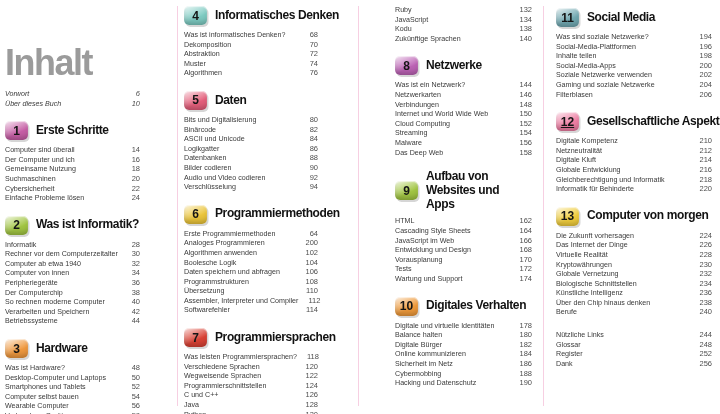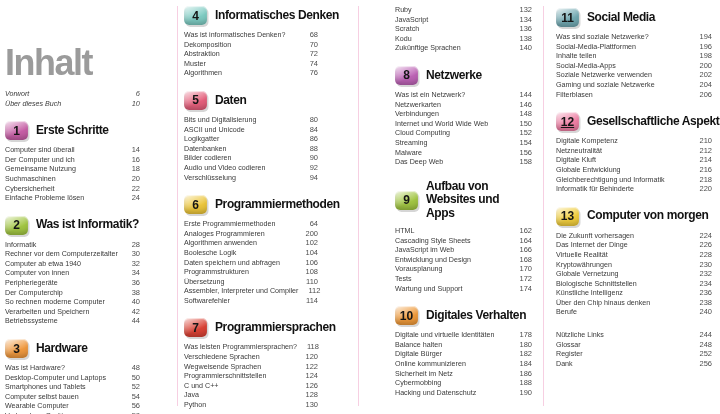--- a/index.html
+++ b/index.html
@@ -217,20 +217,24 @@
     <div class="block">
       <div class="chapter-header">
         <div class="badge" style="background: linear-gradient(155deg, rgba(255, 255, 255, 0.85), rgba(255, 255, 255, 0) 62%), rgb(229, 96, 124);">5</div>
         <div class="chapter-title">Daten</div>
       </div>
       <div class="row">
         <span class="lbl">Bits und Digitalisierung</span>
         <span class="pg">80</span>
       </div>
       <div class="row">
+        <span class="lbl">Binärcode</span>
+        <span class="pg">82</span>
+      </div>
+      <div class="row">
         <span class="lbl">ASCII und Unicode</span>
         <span class="pg">84</span>
       </div>
       <div class="row">
         <span class="lbl">Logikgatter</span>
         <span class="pg">86</span>
       </div>
       <div class="row">
         <span class="lbl">Datenbanken</span>
         <span class="pg">88</span>
@@ -329,24 +333,20 @@
     <div class="block cont">
       <div class="row">
         <span class="lbl">Ruby</span>
         <span class="pg">132</span>
       </div>
       <div class="row">
         <span class="lbl">JavaScript</span>
         <span class="pg">134</span>
       </div>
       <div class="row">
-        <span class="lbl">Scratch</span>
-        <span class="pg">136</span>
-      </div>
-      <div class="row">
         <span class="lbl">Kodu</span>
         <span class="pg">138</span>
       </div>
       <div class="row">
         <span class="lbl">Zukünftige Sprachen</span>
         <span class="pg">140</span>
       </div>
     </div>
     <div class="block">
       <div class="chapter-header">

